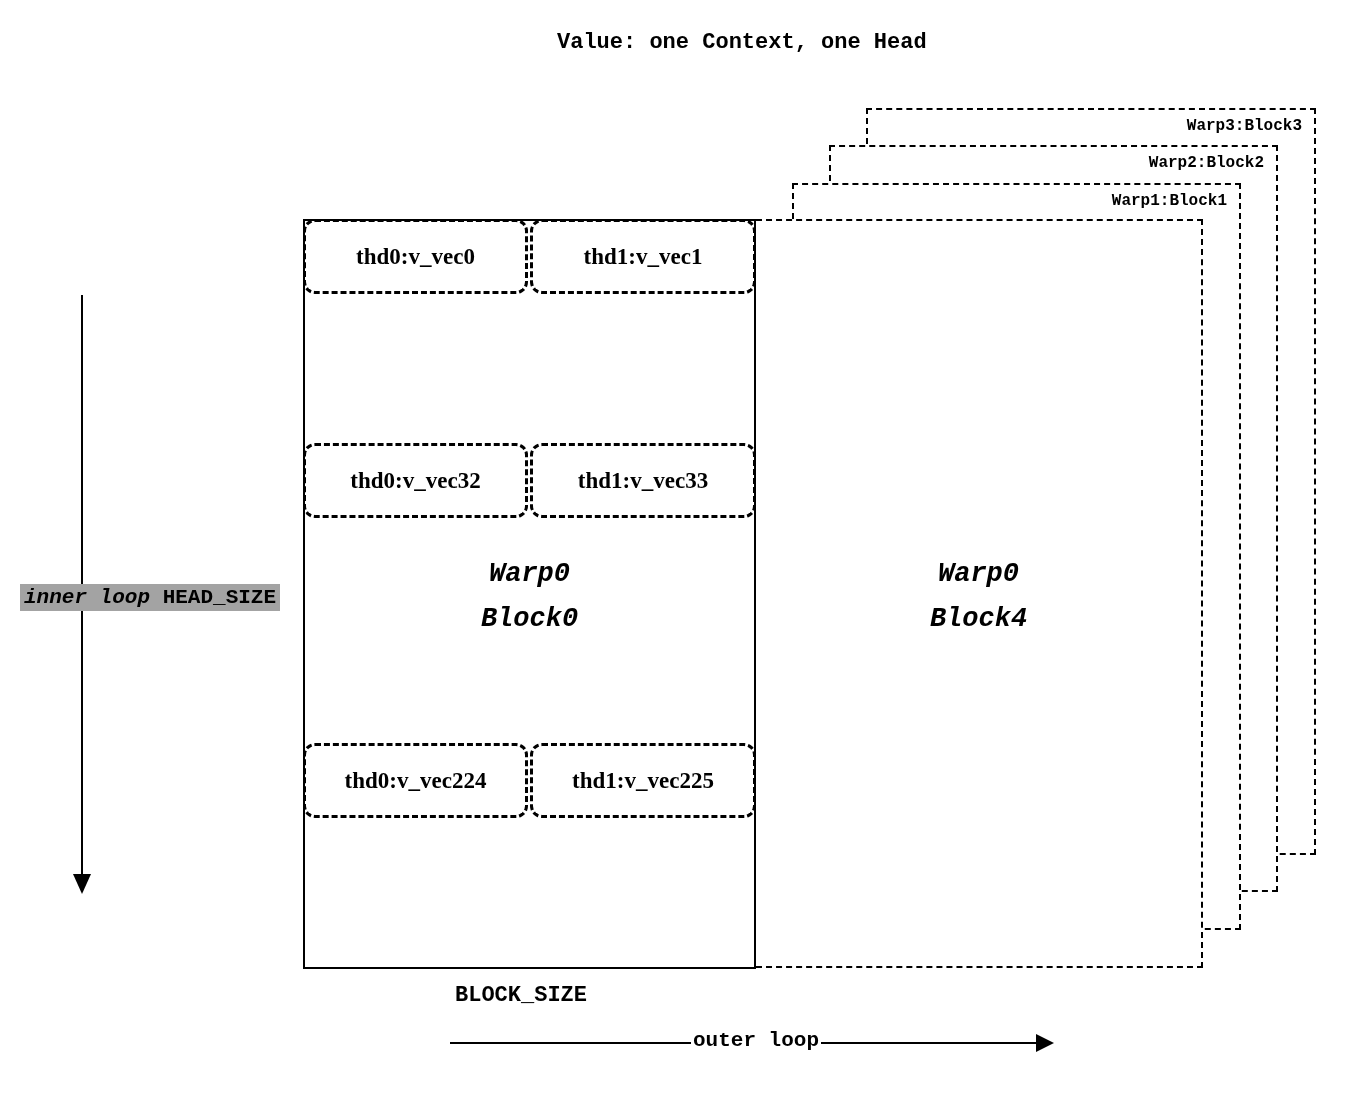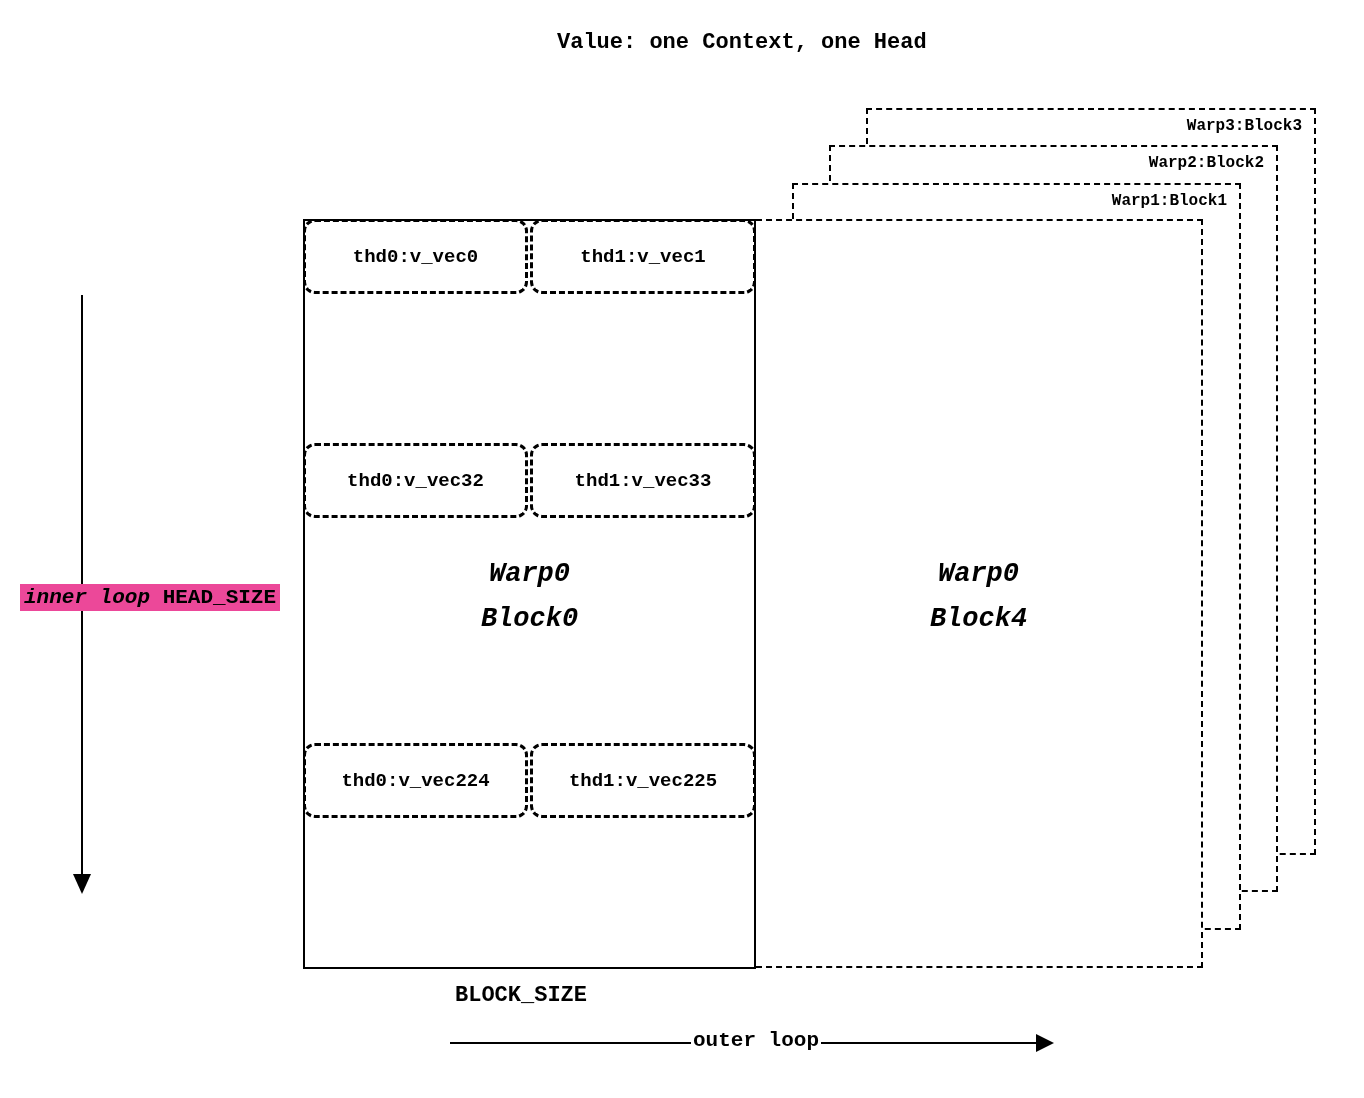--- a/index.html
+++ b/index.html
@@ -75,24 +75,25 @@
   }
   
   .thread-cell {
     position: absolute;
     box-sizing: border-box;
     border: 3px dashed #000000;
     border-radius: 12px;
     display: flex;
     align-items: center;
     justify-content: center;
-    font-size: 19px;
+    font-size: 23px;
     font-weight: bold;
     white-space: nowrap;
     background: transparent;
+    font-family: Liberation Serif, serif;
   }
   .r0c0 { left: -2px;  top: -2px;  width: 225px; height: 75px; }
   .r0c1 { left: 225px; top: -2px;  width: 226px; height: 75px; }
   .r1c0 { left: -2px;  top: 222px; width: 225px; height: 75px; }
   .r1c1 { left: 225px; top: 222px; width: 226px; height: 75px; }
   .r2c0 { left: -2px;  top: 522px; width: 225px; height: 75px; }
   .r2c1 { left: 225px; top: 522px; width: 226px; height: 75px; }
   
   .inner-arrow-line {
     position: absolute;
@@ -106,21 +107,21 @@
     left: 73px; top: 874px;
     width: 0; height: 0;
     border-left: 9px solid transparent;
     border-right: 9px solid transparent;
     border-top: 20px solid #000000;
     z-index: 6;
   }
   .inner-loop-label {
     position: absolute;
     left: 20px; top: 584px;
-    background: #ec4899;
+    background: #a3a3a3;
     padding: 2px 4px;
     font-size: 21px;
     font-weight: bold;
     white-space: nowrap;
     z-index: 7;
   }
   .italic { font-style: italic; }
   
   .block-size-label {
     position: absolute;

